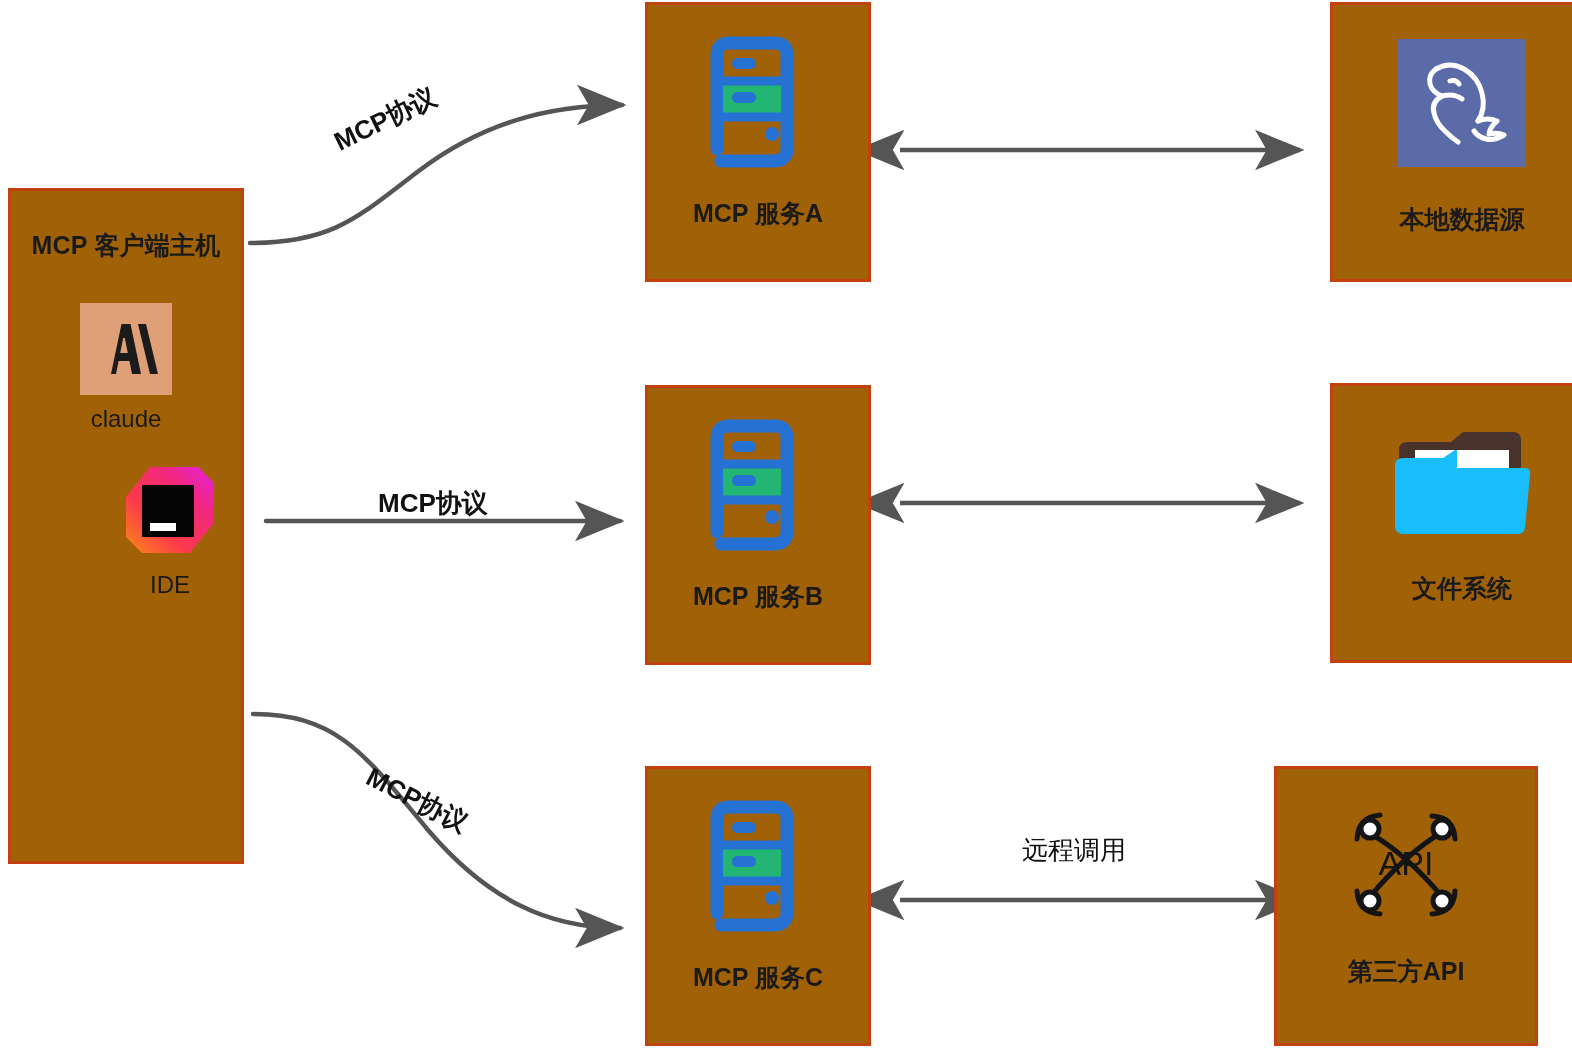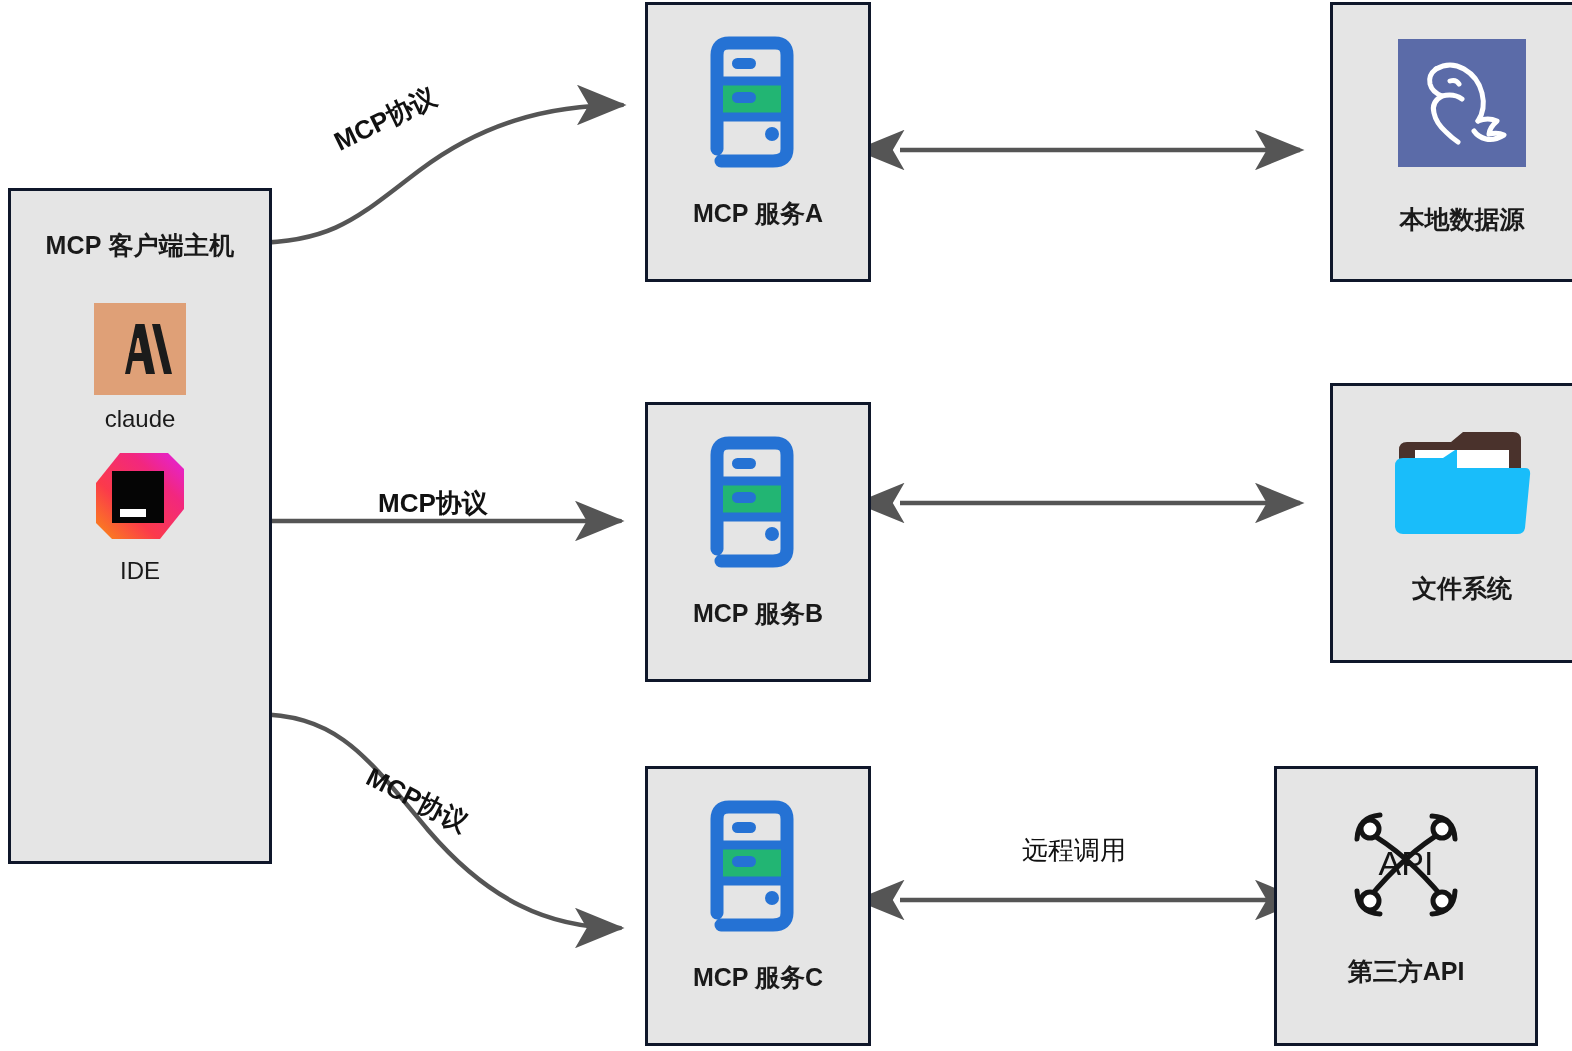--- a/index.html
+++ b/index.html
@@ -6,45 +6,45 @@
   body{
     width:1572px;height:1051px;position:relative;overflow:hidden;
     font-family:"Liberation Sans","DejaVu Sans",sans-serif;
     color:#1a1a1a;
   }
   .stage{position:absolute;left:0;top:0;width:1572px;height:1051px;}
 
   
   .box{
     position:absolute;
-    background:#e5e5e5;
-    border:3px solid #0f172a;
+    background:#a16207;
+    border:3px solid #c2410c;
     box-sizing:border-box;
   }
 
   
-  #client-host{left:8px;top:188px;width:264px;height:676px;text-decoration:underline;}
+  #client-host{left:8px;top:188px;width:236px;height:676px;text-decoration:underline;}
   #client-host .host-title{
     position:absolute;left:0;top:38px;width:100%;
     text-align:center;font-size:25px;font-weight:bold;letter-spacing:.2px;
   }
   .client-item{position:absolute;left:0;width:100%;text-align:center;}
   .client-item .ci-label{
     display:block;margin-top:6px;font-size:24px;font-weight:400;color:#1a1a1a;
   }
   #client-item-claude{top:112px;}
-  #client-item-ide{top:256px;}
+  #client-item-ide{top:270px;margin-left:44px;}
   #client-item-aitool{top:425px;}
 
   .icon-wrap{display:inline-block;line-height:0;}
 
   
   .server-box{width:226px;height:280px;}
   #server-a{left:645px;top:2px;}
-  #server-b{left:645px;top:402px;padding-left:16px;}
+  #server-b{left:645px;top:385px;padding-left:16px;}
   #server-c{left:645px;top:766px;}
   .server-box .sb-icon{
     position:absolute;left:0;width:100%;text-align:center;top:28px;line-height:0;
   }
   .server-box .sb-label{
     position:absolute;left:0;width:100%;text-align:center;
     font-size:25px;font-weight:bold;
   }
   #server-a .sb-label{top:192px;}
   #server-b .sb-label{top:192px;}

